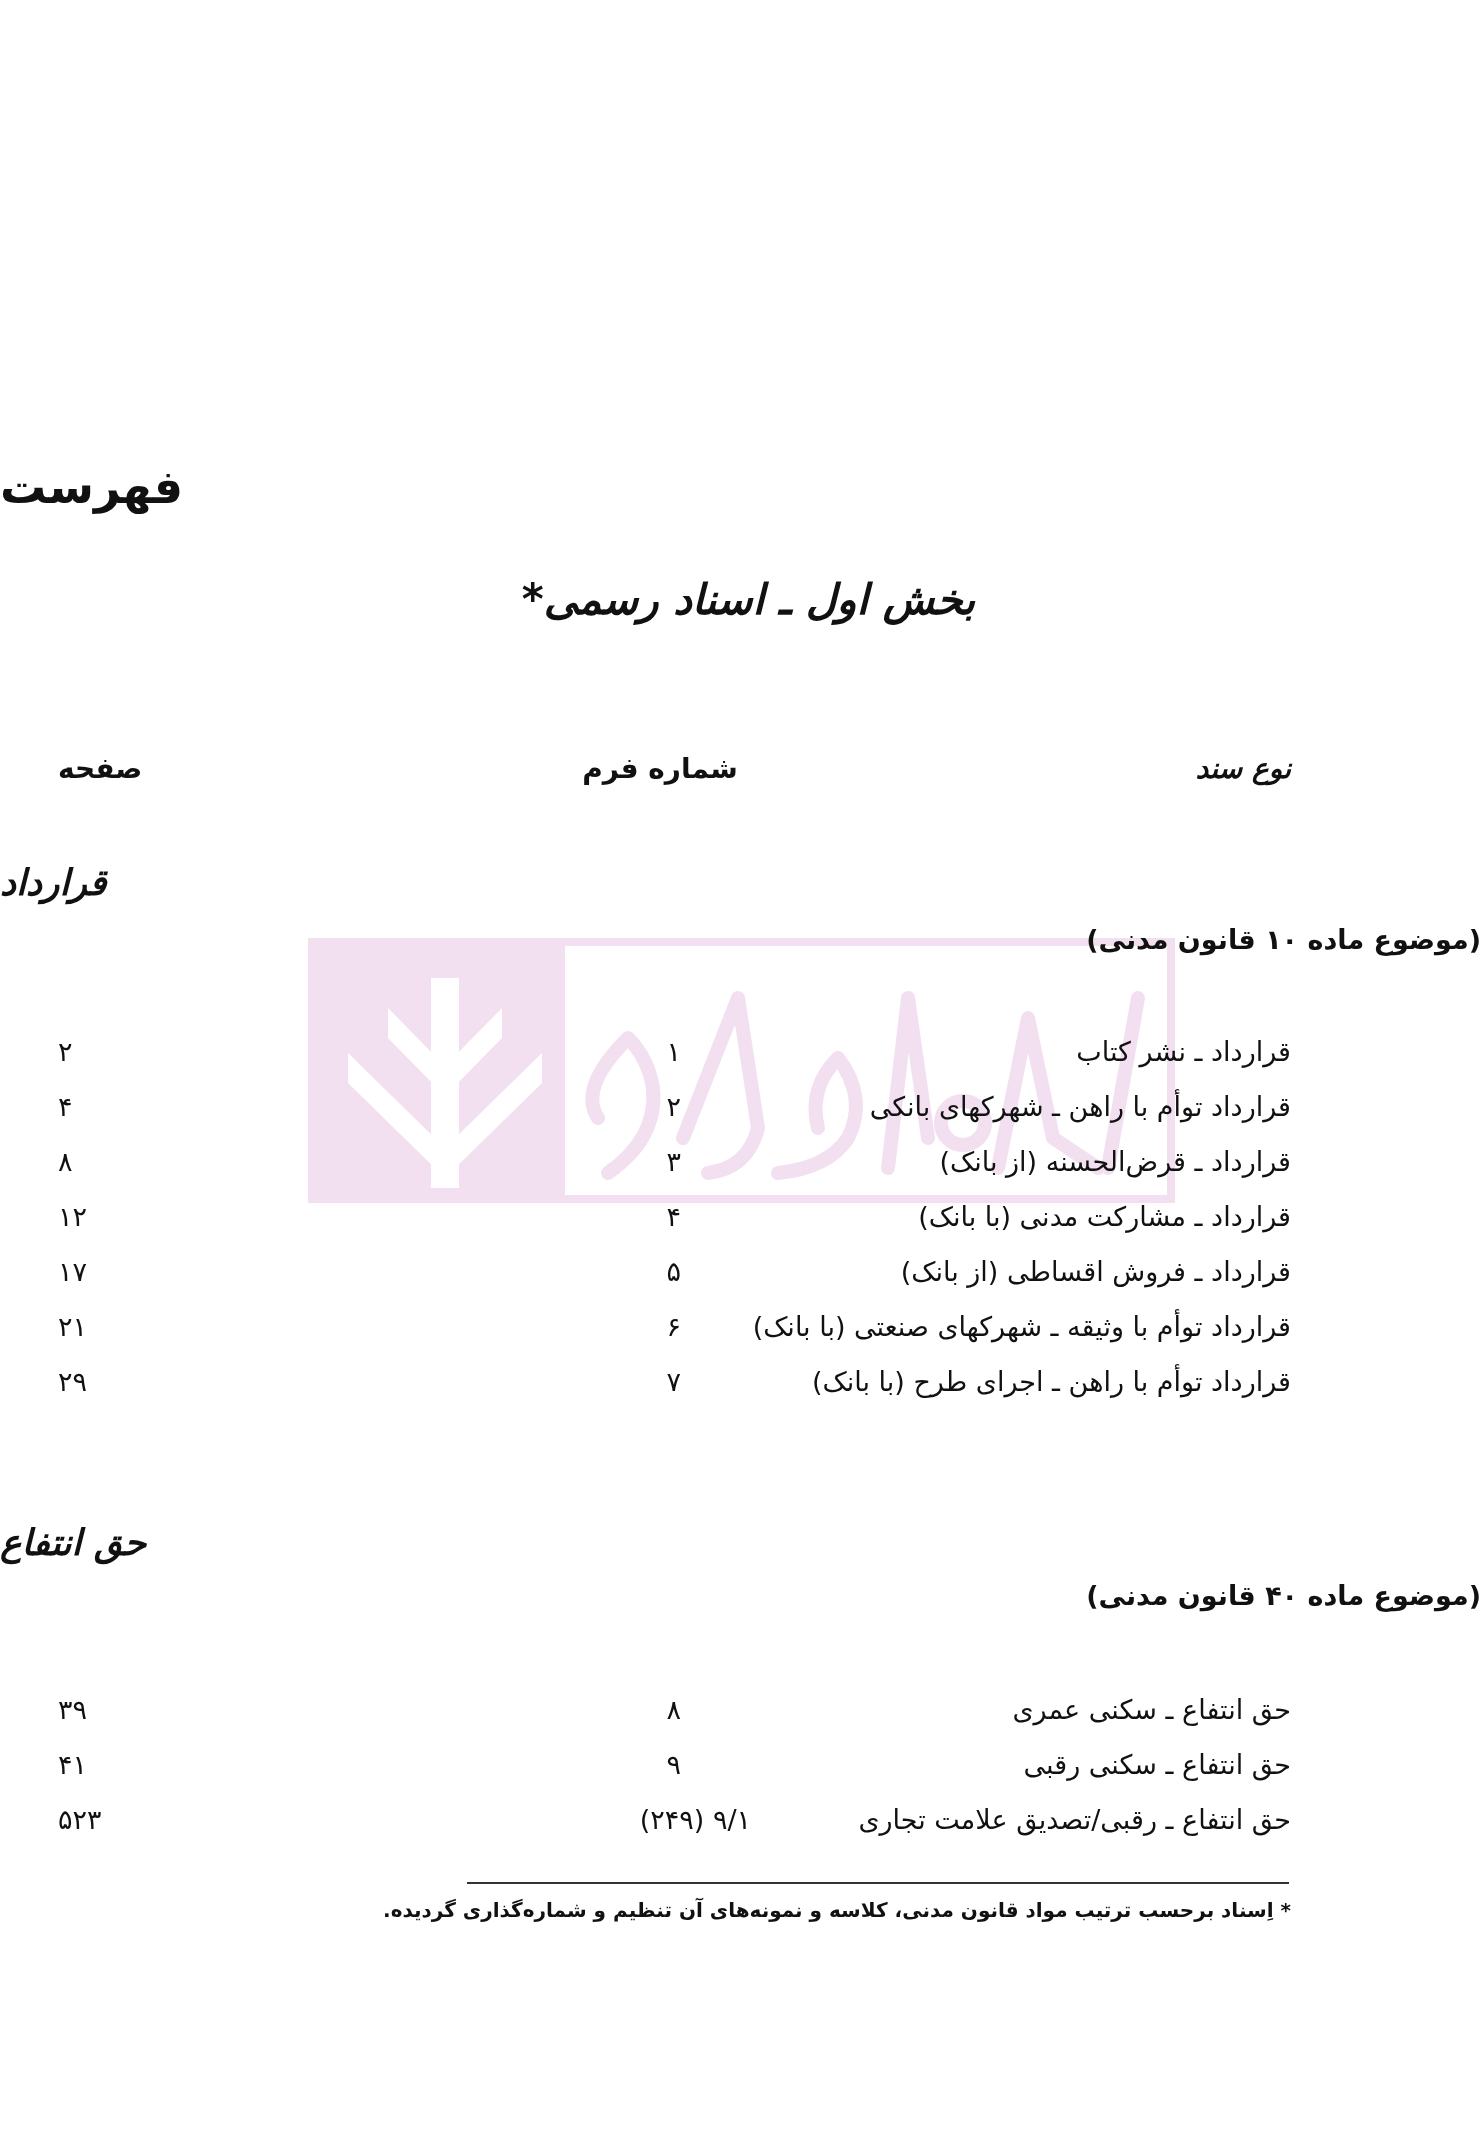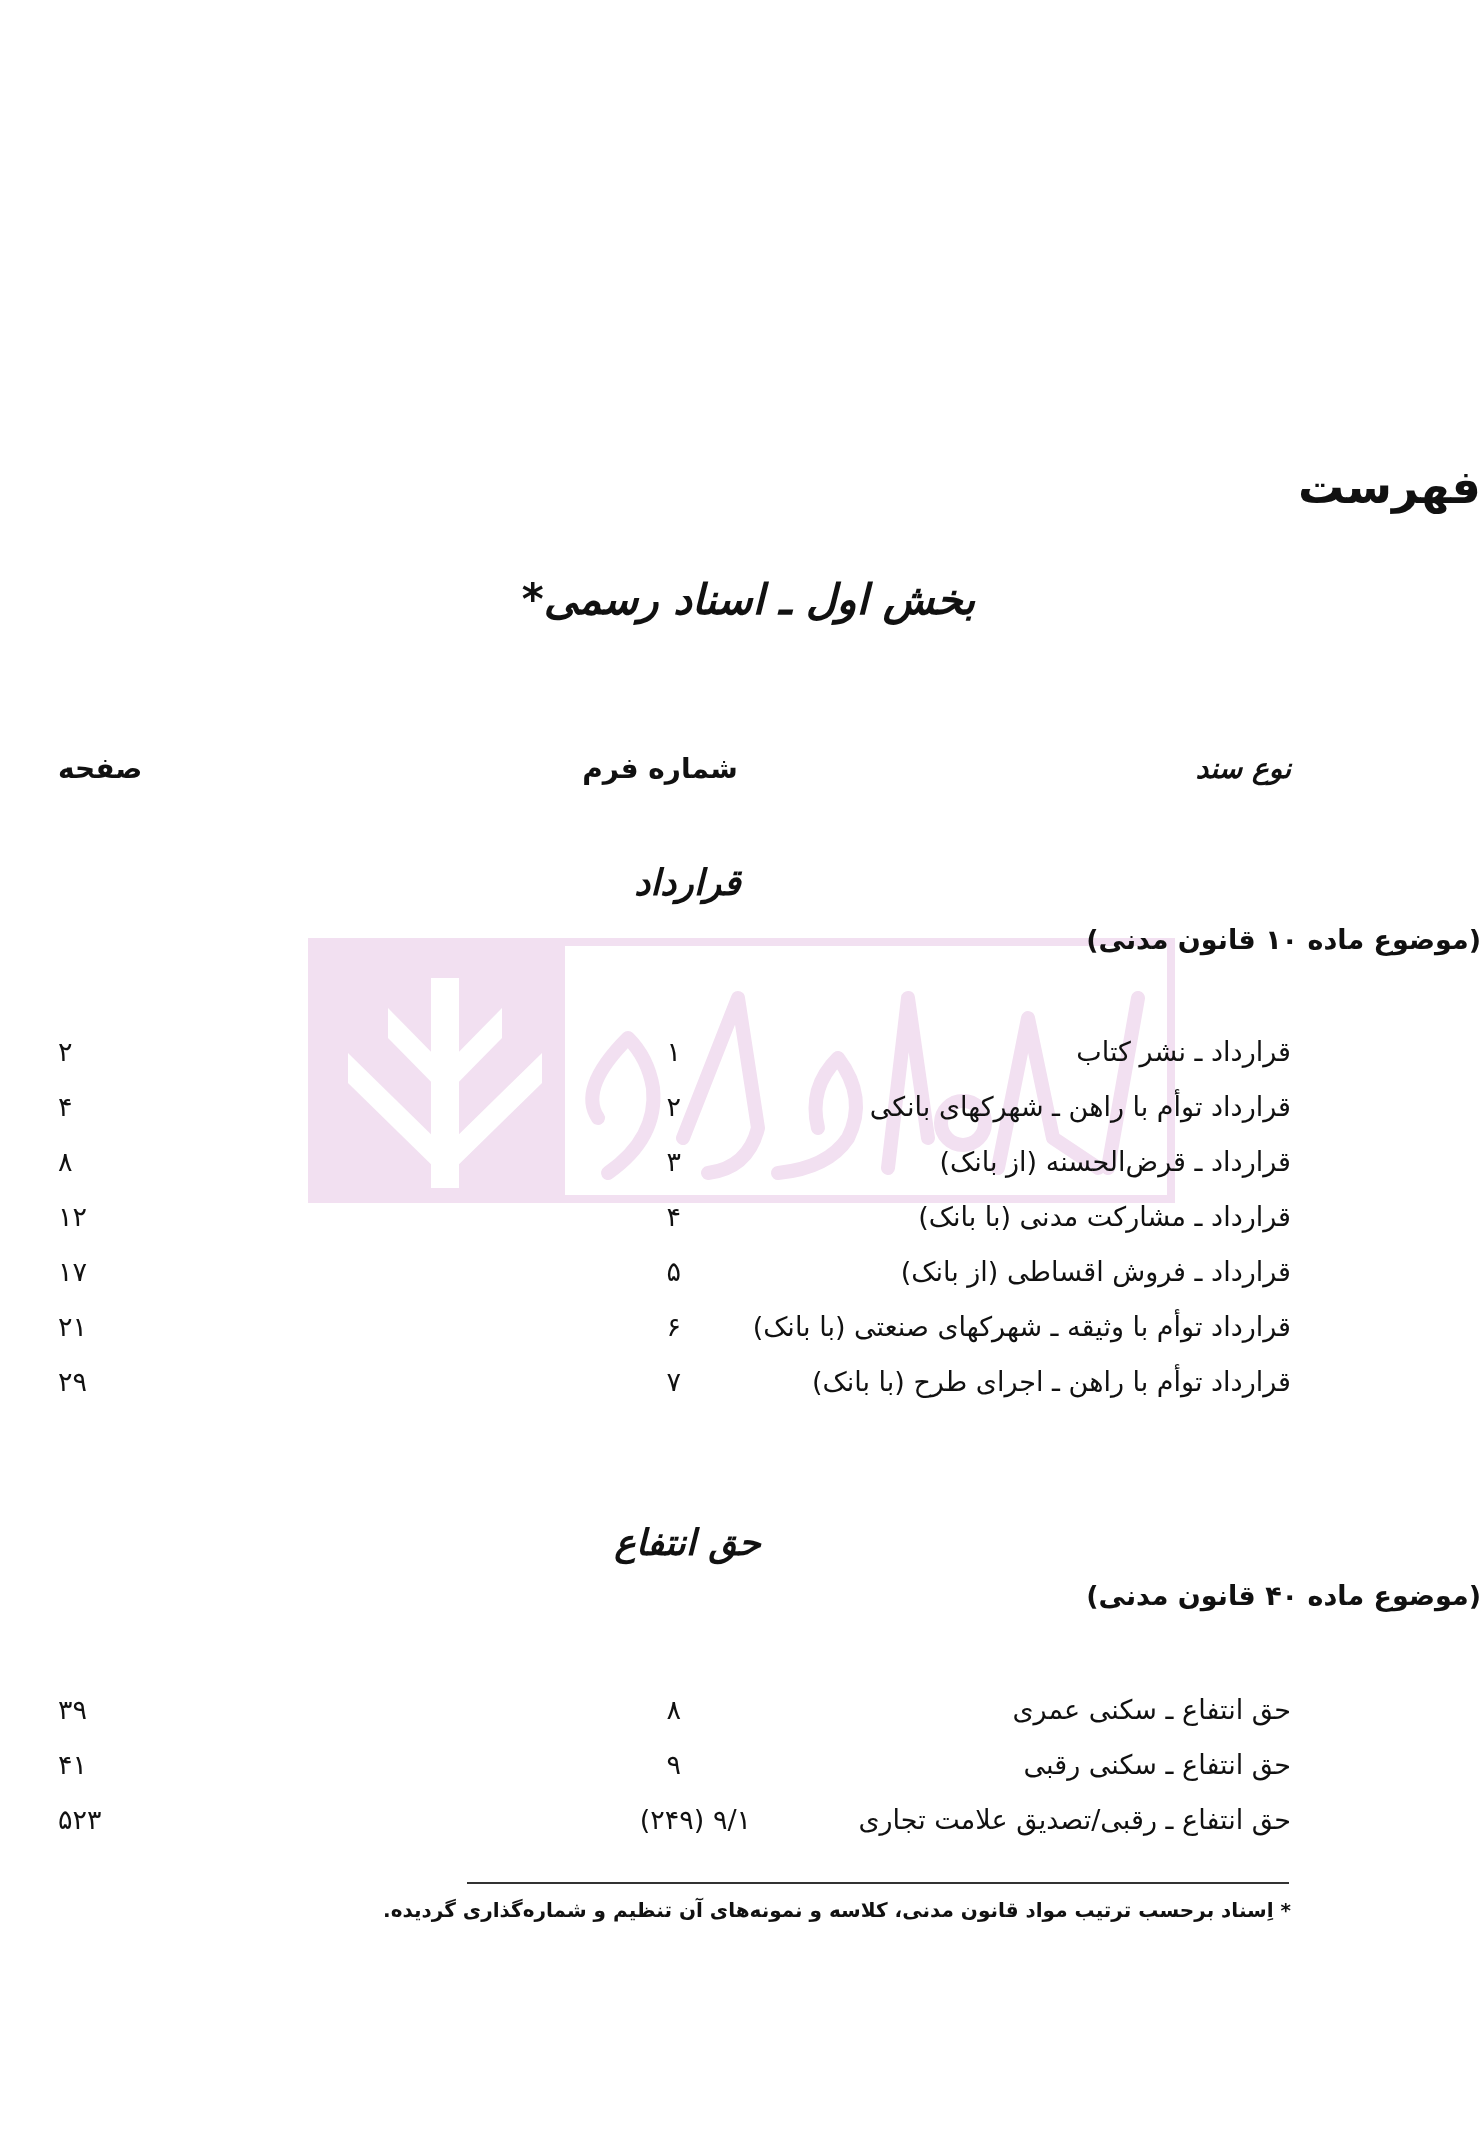--- a/index.html
+++ b/index.html
@@ -9,31 +9,31 @@
 
     
     .wm-square { position: absolute; left: 308px; top: 938px; width: 257px; height: 265px;
                  background: var(--wm); }
     .wm-box { position: absolute; left: 308px; top: 938px; width: 867px; height: 265px;
               box-sizing: border-box; border: 8px solid var(--wm); }
     .wm-svg { position: absolute; left: 308px; top: 938px; }
 
     .rtl { direction: rtl; unicode-bidi: embed; }
 
-    .title { position: absolute; left: 0; width: 1481px; text-align: right; top: 460px;
+    .title { position: absolute; left: 0; width: 1481px; text-align: left; top: 460px;
              font-size: 46px; font-weight: bold; }
     .part-title { position: absolute; left: 8px; width: 1481px; top: 575px; text-align: center;
                   font-size: 42px; font-weight: bold; font-style: italic; }
 
     .col-head { position: absolute; top: 752px; font-size: 28px; font-weight: bold; }
     .col-type { right: 190px; font-style: italic; }
     .col-form { left: 580px; width: 160px; text-align: center; }
     .col-page { left: 58px; }
 
-    .section-title { position: absolute; left: 0; width: 1375px; text-align: center;
+    .section-title { position: absolute; left: 0; width: 1375px; text-align: left;
                      font-size: 36px; font-weight: bold; font-style: italic; }
     .section-sub { position: absolute; left: 0; width: 1481px; text-align: right;
                    font-size: 27px; font-weight: bold; }
 
     .row { position: absolute; left: 0; width: 1481px; height: 52px; font-size: 27px; }
     .row .name { position: absolute; right: 190px; top: 0; white-space: nowrap; text-align: right; }
     .row .form { position: absolute; right: 800px; top: 0; white-space: nowrap; }
     .row .pg { position: absolute; left: 58px; top: 0; white-space: nowrap; }
 
     .rule { position: absolute; left: 467px; top: 1882px; width: 822px; height: 0;

